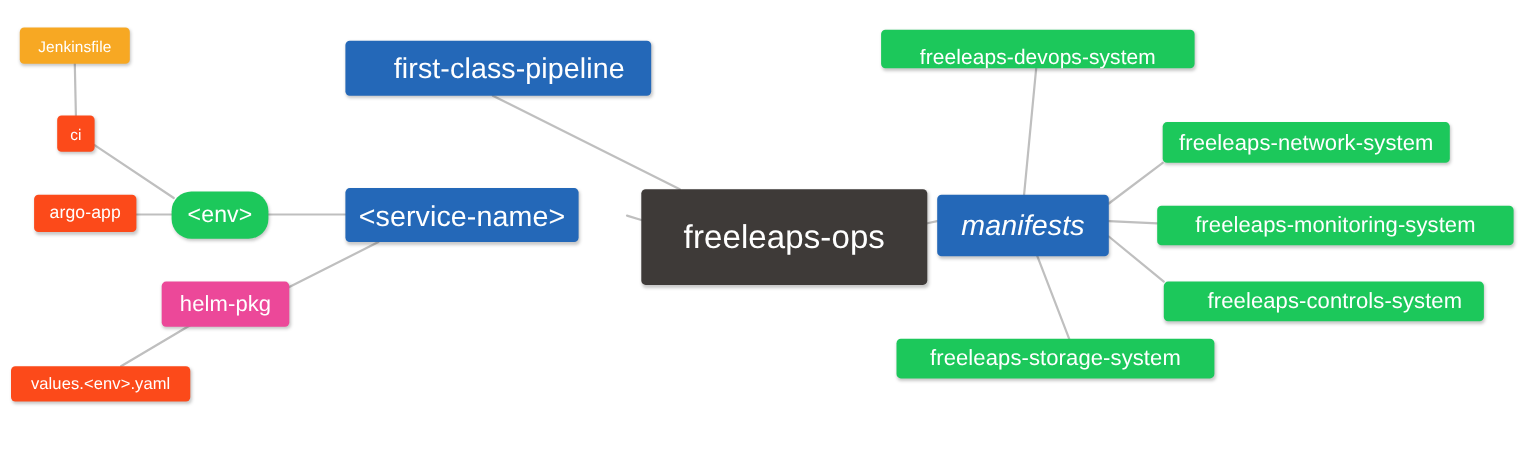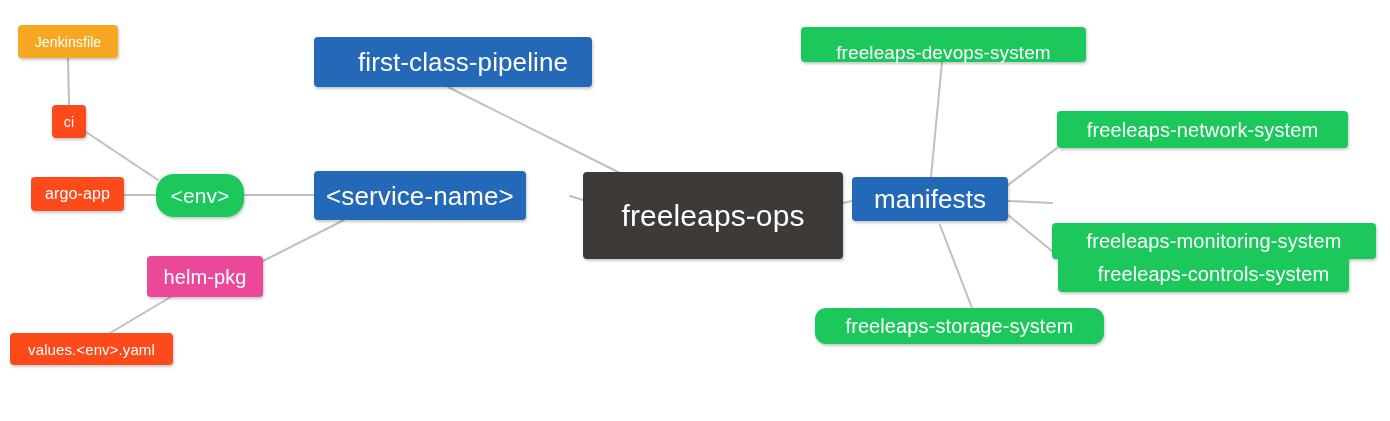--- a/index.html
+++ b/index.html
@@ -85,32 +85,32 @@
       </div>
       <div class="node" style="left: 314px; top: 171px; width: 212px; height: 49px; background: rgb(36, 104, 184); font-size: 26px;">
         <span class="node-label">&lt;service-name&gt;</span>
       </div>
       <div class="node" style="left: 314px; top: 37px; width: 278px; height: 50px; background: rgb(36, 104, 184); font-size: 26px; padding-left: 20px;">
         <span class="node-label">first-class-pipeline</span>
       </div>
       <div class="node" style="left: 583px; top: 172px; width: 260px; height: 87px; background: rgb(62, 58, 56); font-size: 30px;">
         <span class="node-label">freeleaps-ops</span>
       </div>
-      <div class="node" style="left: 852px; top: 177px; width: 156px; height: 44px; background: rgb(36, 104, 184); font-size: 26px;">
+      <div class="node" style="left: 852px; top: 177px; width: 156px; height: 56px; background: rgb(36, 104, 184); font-size: 26px; font-style: italic;">
         <span class="node-label">manifests</span>
       </div>
       <div class="node" style="left: 801px; top: 27px; width: 285px; height: 35px; background: rgb(28, 200, 91); font-size: 19px; align-items: flex-end;">
         <span class="node-label">freeleaps-devops-system</span>
       </div>
-      <div class="node" style="left: 1057px; top: 111px; width: 291px; height: 37px; background: rgb(28, 200, 91); font-size: 20px;">
+      <div class="node" style="left: 1057px; top: 111px; width: 261px; height: 37px; background: rgb(28, 200, 91); font-size: 20px;">
         <span class="node-label">freeleaps-network-system</span>
       </div>
-      <div class="node" style="left: 1052px; top: 187px; width: 324px; height: 36px; background: rgb(28, 200, 91); font-size: 20px; margin-top: 36px;">
+      <div class="node" style="left: 1052px; top: 187px; width: 324px; height: 36px; background: rgb(28, 200, 91); font-size: 20px;">
         <span class="node-label">freeleaps-monitoring-system</span>
       </div>
       <div class="node" style="left: 1058px; top: 256px; width: 291px; height: 36px; background: rgb(28, 200, 91); font-size: 20px; padding-left: 20px;">
         <span class="node-label">freeleaps-controls-system</span>
       </div>
-      <div class="node" style="left: 815px; top: 308px; width: 289px; height: 36px; background: rgb(28, 200, 91); font-size: 20px; border-radius: 11px;">
+      <div class="node" style="left: 815px; top: 308px; width: 289px; height: 36px; background: rgb(28, 200, 91); font-size: 20px;">
         <span class="node-label">freeleaps-storage-system</span>
       </div>
     </div>
 </div>
 
 </body></html>

